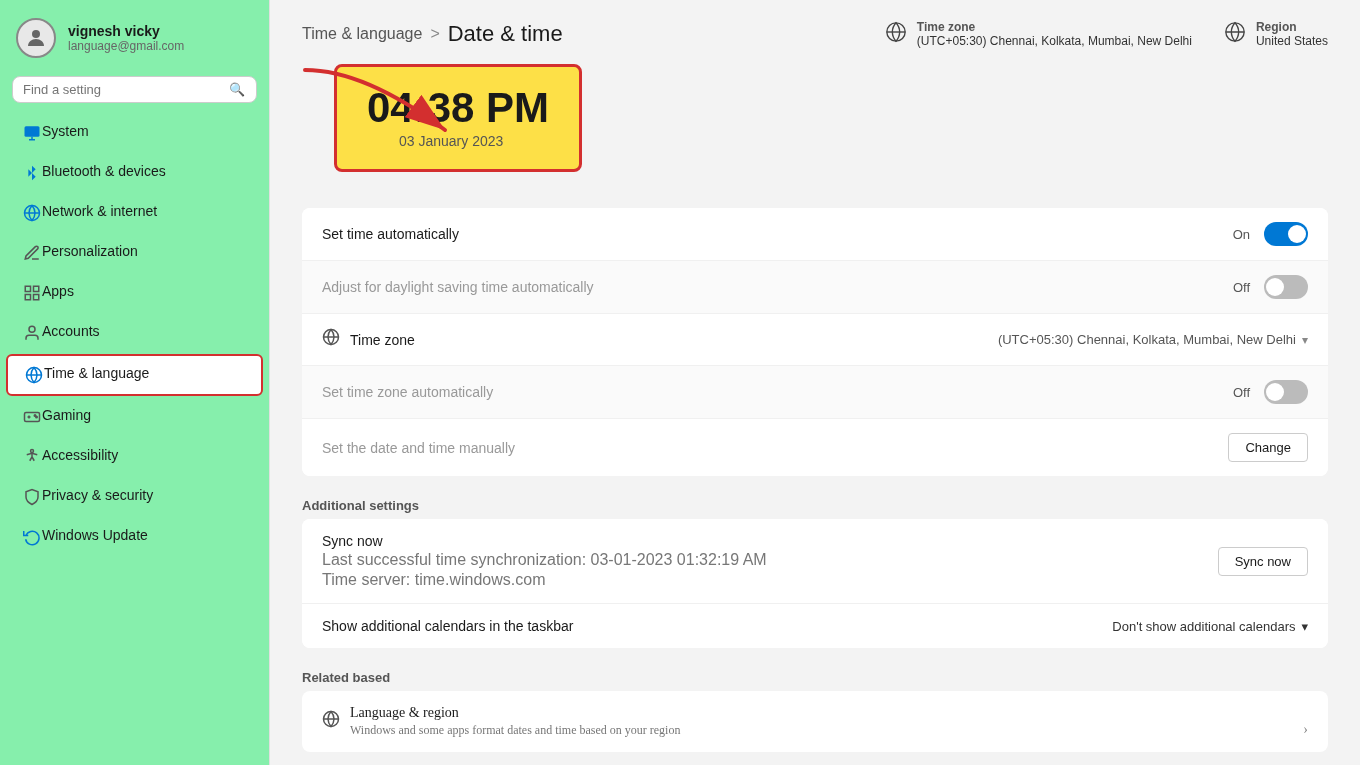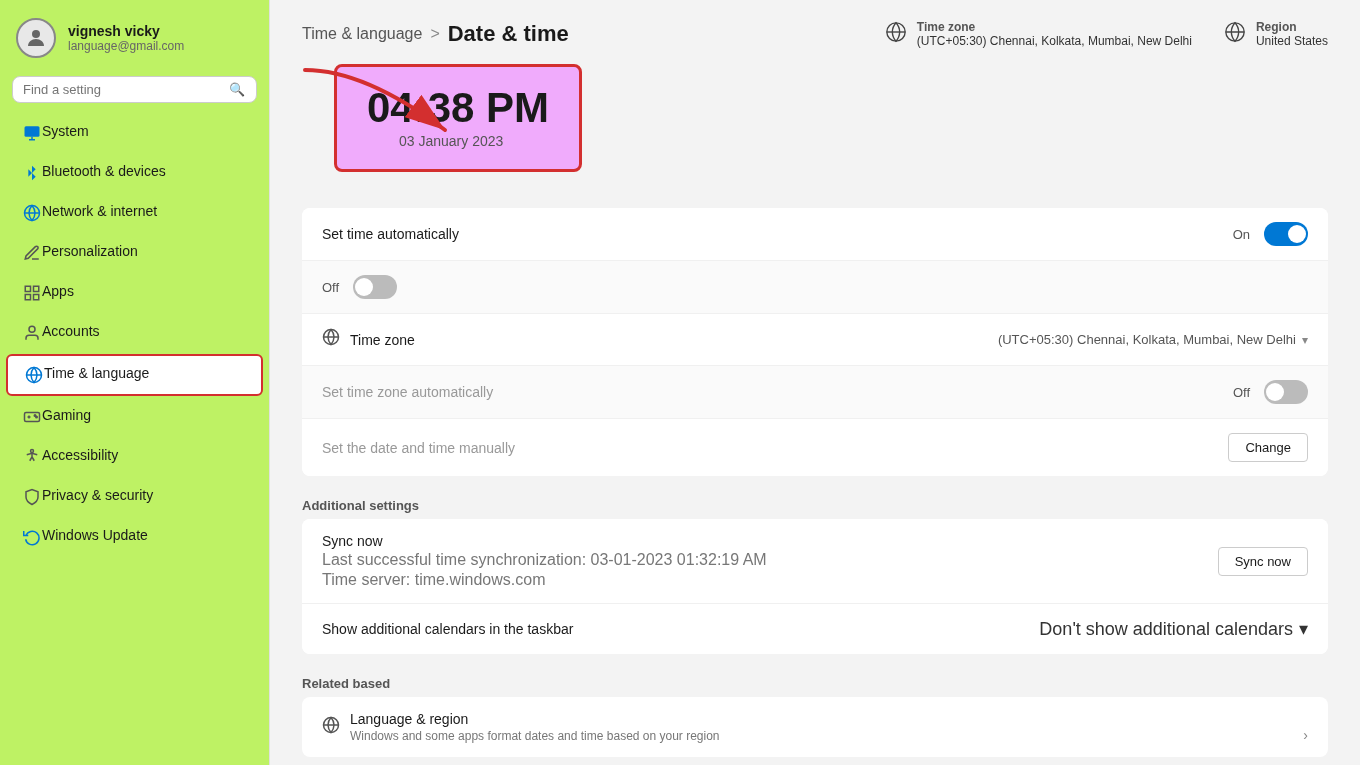--- a/index.html
+++ b/index.html
@@ -2,21 +2,21 @@
 <html><head>
   <meta charset="utf-8">
   <style>
     * { margin: 0; padding: 0; box-sizing: border-box; }
     body { font-family: 'Segoe UI', sans-serif; background: #f3f3f3; display: flex; height: 765px; overflow: hidden; font-size: 14px; }
 
     
     .sidebar {
       width: 270px;
       min-width: 270px;
-      background: #bef264;
+      background: #86efac;
       display: flex;
       flex-direction: column;
       padding: 0;
       border-right: 1px solid #e0e0e0;
       overflow-y: auto;
     }
     .sidebar-header {
       display: flex;
       align-items: center;
       gap: 12px;
@@ -82,38 +82,38 @@
       justify-content: space-between;
       padding: 20px 32px 16px 32px;
       background: #f3f3f3;
     }
     .breadcrumb {
       font-size: 14px;
       color: #555;
       display: flex; align-items: center; gap: 8px;
     }
     .breadcrumb .page-title {
-      font-size: 22px; font-weight: 700; color: #1a1a1a;
+      font-size: 22px; font-weight: 400; color: #1a1a1a;
     }
     .breadcrumb .separator { font-size: 16px; color: #888; }
     .breadcrumb .parent { font-size: 16px; color: #555; }
 
     .header-meta {
       display: flex; align-items: center; gap: 32px;
     }
     .timezone-info, .region-info {
       display: flex; align-items: center; gap: 10px;
     }
     .meta-icon { font-size: 20px; color: #444; }
     .meta-label { font-size: 12px; color: #555; font-weight: 600; }
     .meta-value { font-size: 12px; color: #333; }
 
     
     .time-card {
-      background: #f0abfc;
+      background: #fde047;
       border: 3px solid #d32f2f;
       border-radius: 8px;
       padding: 20px 30px;
       margin: 0 32px 20px 32px;
       display: inline-block;
       position: relative;
     }
     .time-display { font-size: 42px; font-weight: 700; color: #1a1a1a; line-height: 1; }
     .date-display { font-size: 14px; color: #555; margin-top: 4px; margin-left: 32px; }
 
@@ -183,31 +183,32 @@
     .setting-with-icon {
       display: flex; align-items: center; gap: 10px;
     }
     .setting-icon { font-size: 18px; color: #555; }
 
     .sync-info .sync-title { font-size: 14px; color: #1a1a1a; font-weight: 500; }
     .sync-info .sync-sub { font-size: 16px; color: #777; margin-top: 2px; }
 
     .dropdown-select {
       display: flex; align-items: center; gap: 6px;
-      font-size: 18px; color: #333;
+      font-size: 13px; color: #333;
       cursor: pointer;
     }
 
     .related-row {
       background: white;
       padding: 14px 20px;
       display: flex;
       align-items: flex-end;
       justify-content: space-between;
       border-radius: 8px;
+      font-family: Liberation Serif, serif;
     }
     .related-info .related-title { font-size: 14px; color: #1a1a1a; font-weight: 500; }
     .related-info .related-sub { font-size: 12px; color: #777; margin-top: 2px; }
 
     .off-label { font-size: 13px; color: #555; margin-right: 6px; }
     .on-label { font-size: 13px; color: #555; margin-right: 6px; }
 
     
     .red-arrow-container {
       position: absolute;
@@ -418,20 +419,21 @@
       <div class="setting-row">
         <span class="setting-label">Set time automatically</span>
         <div style="display:flex;align-items:center;gap:8px;">
           <span class="on-label">On</span>
           <div class="toggle on">
             <div class="toggle-thumb"></div>
           </div>
         </div>
       </div>
       <div class="setting-row" style="background:#fafafa;">
+        <span class="setting-label dimmed">Adjust for daylight saving time automatically</span>
         <div style="display:flex;align-items:center;gap:8px;">
           <span class="off-label">Off</span>
           <div class="toggle off">
             <div class="toggle-thumb"></div>
           </div>
         </div>
       </div>
       <div class="setting-row">
         <div class="setting-with-icon">
           <span class="setting-icon">

